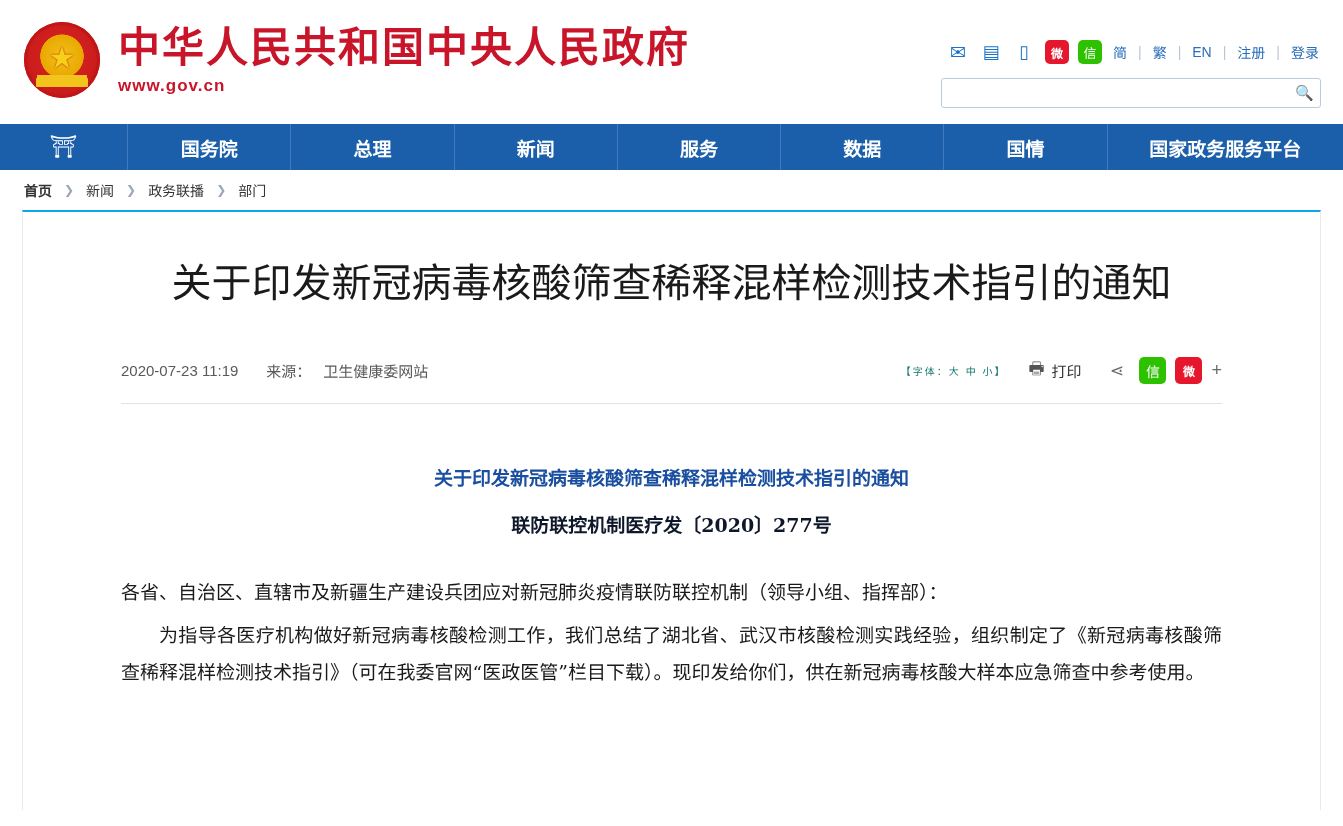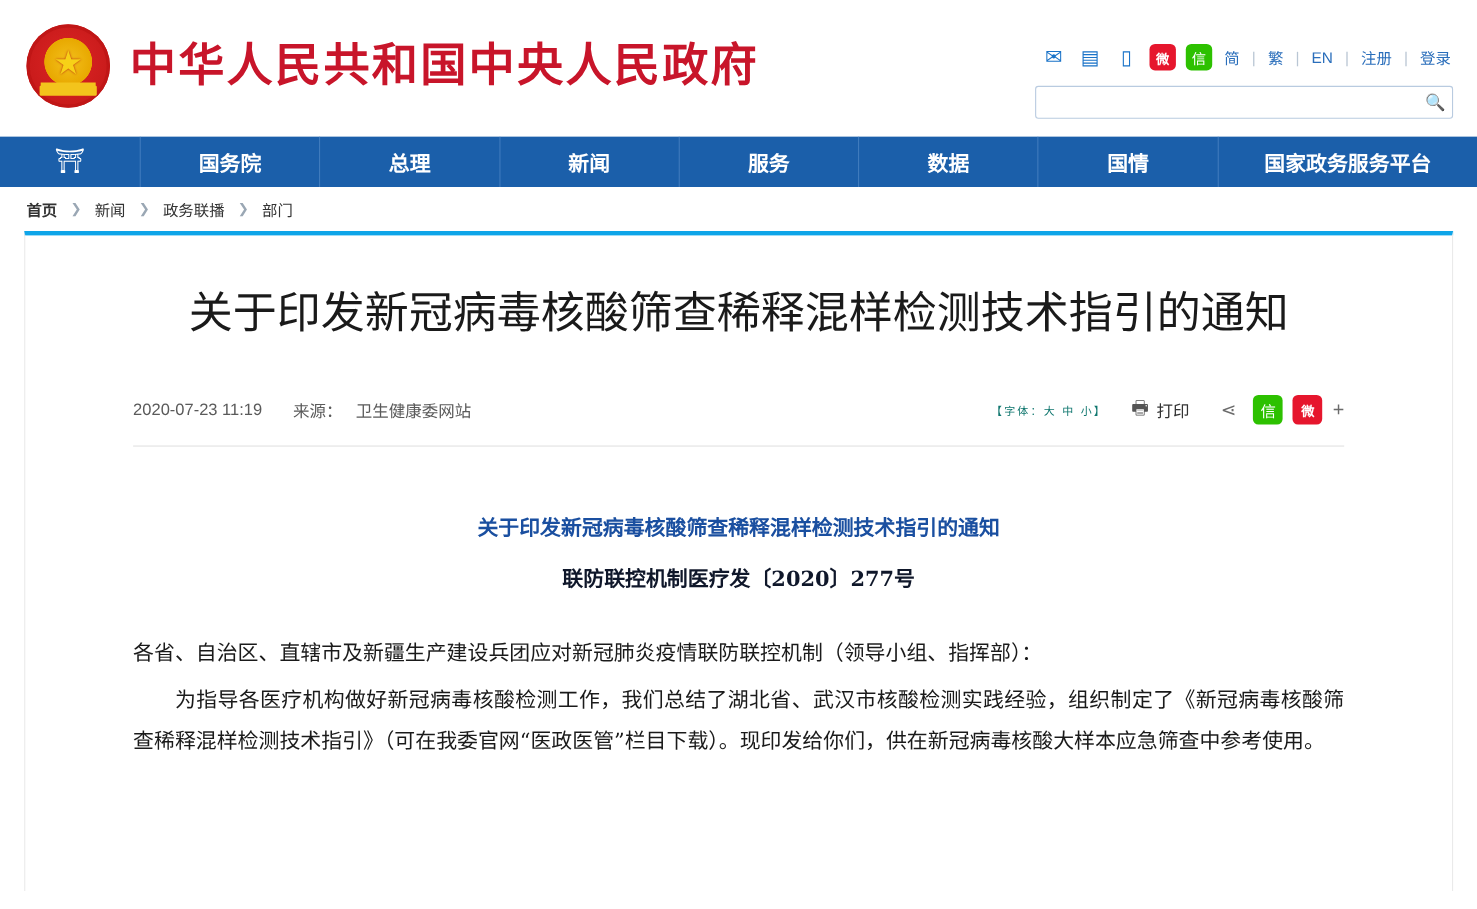--- a/index.html
+++ b/index.html
@@ -181,21 +181,21 @@
   .crumb { color: #333; text-decoration: none; }
   .crumb.first { font-weight: bold; text-align: right; }
   .crumb-arrow {
     color: #9aa7b4;
     margin: 0 12px;
     font-size: 12px;
   }
 
   
   .page-wrap {
-    border-top: 4px solid #0ea5e9;
+    border-top: 2px solid #0ea5e9;
     border-left: 1px solid #eaeaea;
     border-right: 1px solid #eaeaea;
     margin: 0 22px;
     background: #fff;
     min-height: 600px;
   }
   .article {
     padding: 44px 98px 20px 98px;
   }
   .article-title {
@@ -270,20 +270,21 @@
 </style>
 </head>
 <body>
 
 <div class="site-header">
 
   <div class="brand">
     <div class="emblem"></div>
     <div class="brand-text">
       <div class="brand-title">中华人民共和国中央人民政府</div>
+      <div class="brand-url">www.gov.cn</div>
     </div>
   </div>
 
   <div class="util">
     <span class="util-icon ico-mail">✉</span>
     <span class="util-icon ico-gov">▤</span>
     <span class="util-icon ico-phone">▯</span>
     <span class="util-icon ico-weibo">微</span>
     <span class="util-icon ico-wechat">信</span>
     <a class="util-link" href="#">简</a>

